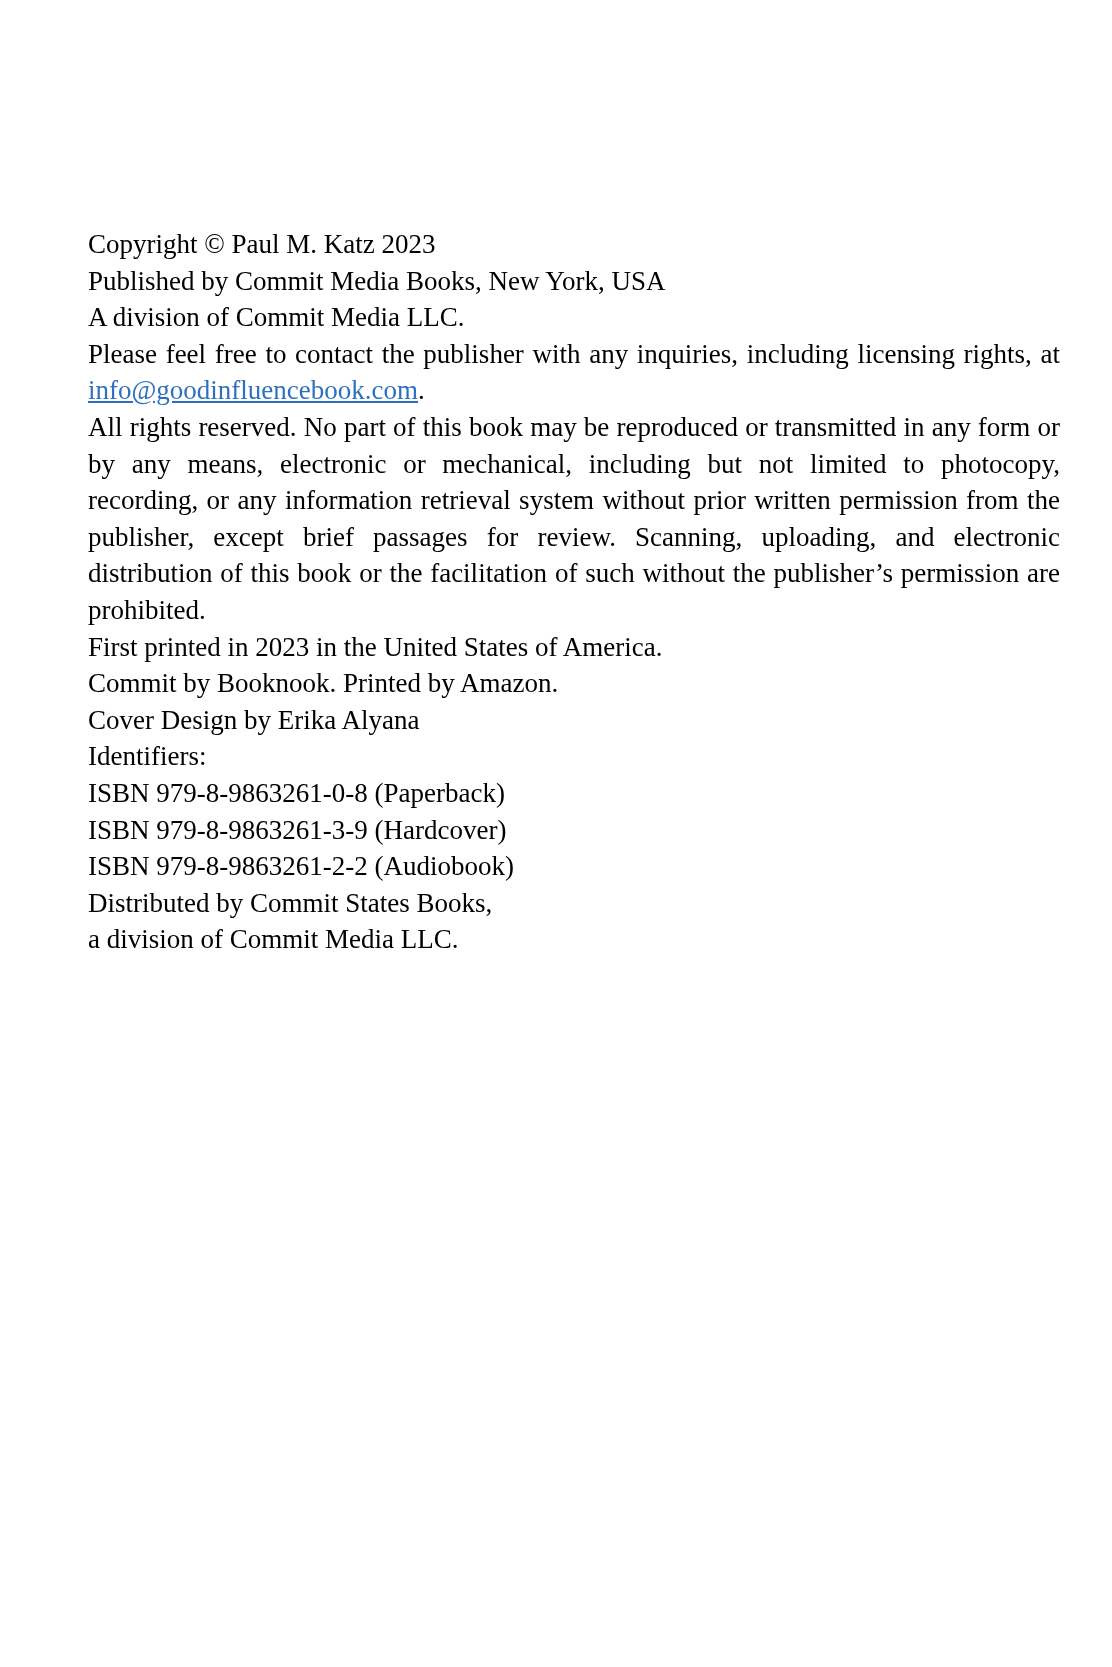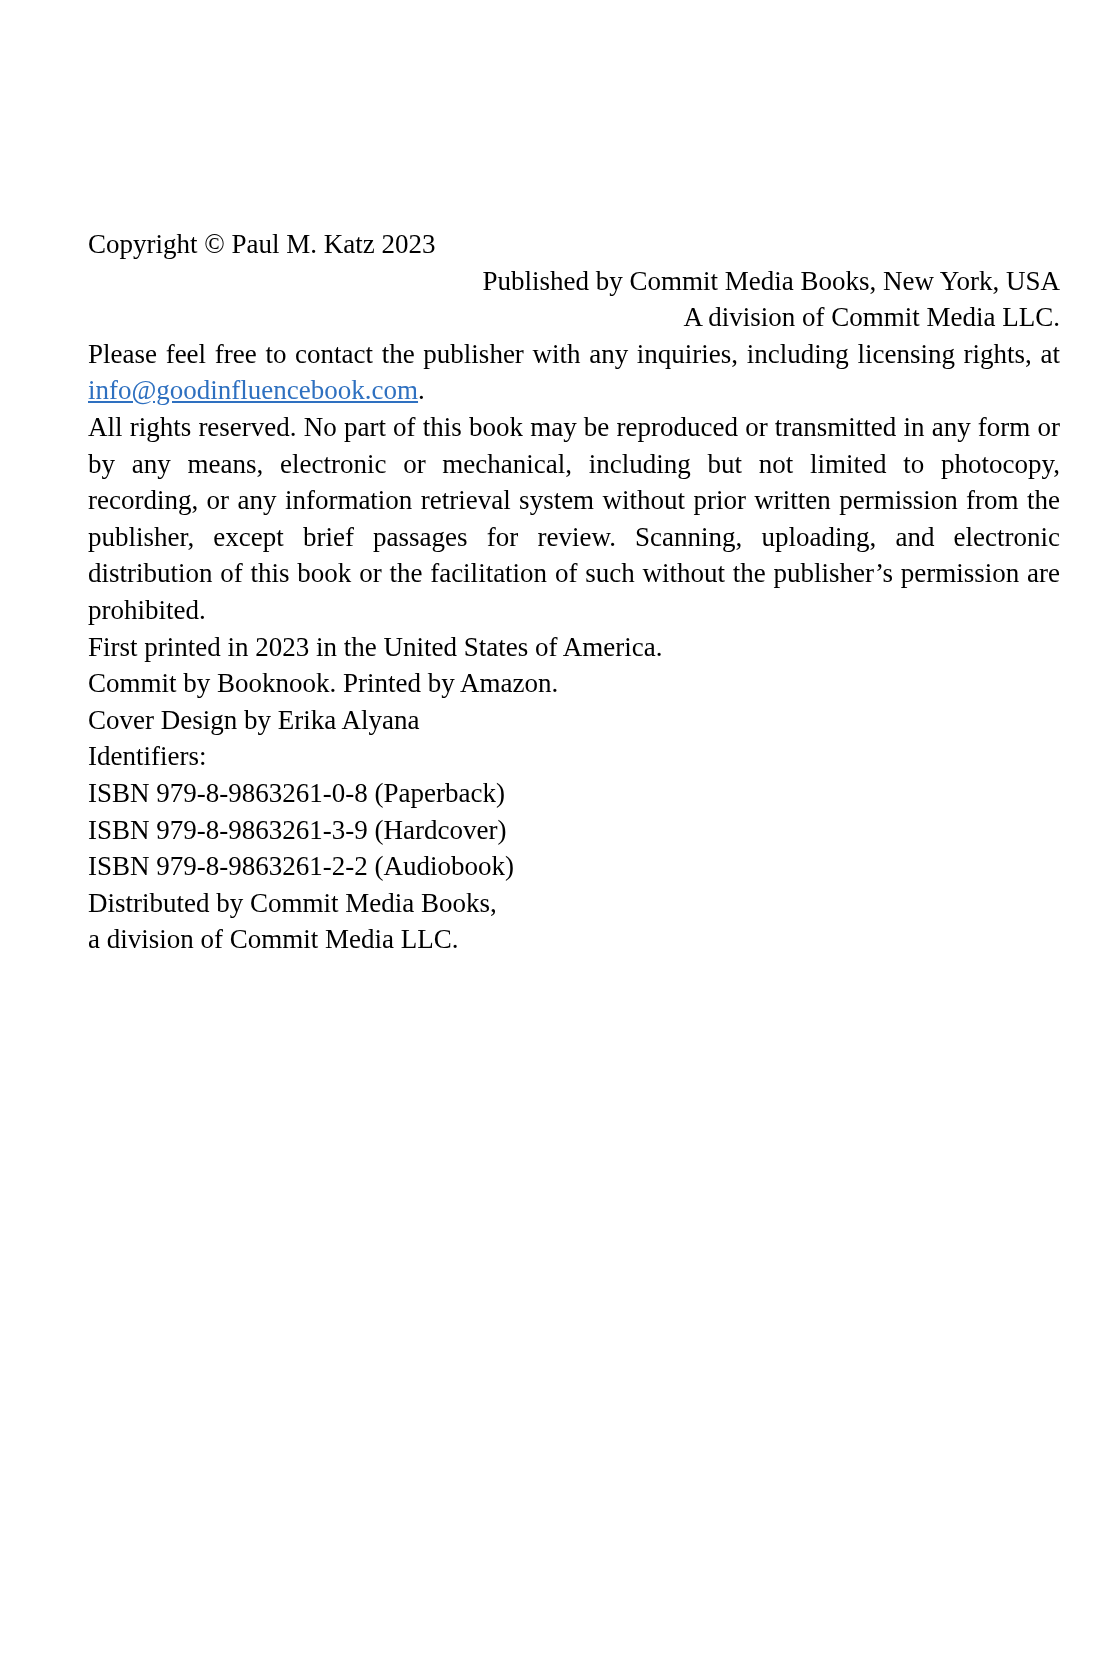--- a/index.html
+++ b/index.html
@@ -24,21 +24,21 @@
   }
   .page p {
     margin: 0;
     padding: 0;
   }
   .ln { display: block; }
   .justify {
     text-align: justify;
     text-justify: inter-word;
   }
-  .m-publisher    { margin-top: 71px; text-align: right; }
+  .m-publisher    { margin-top: 71px; }
   .m-contact      { margin-top: 19px; }
   .m-rights       { margin-top: 19px; }
   .m-printing     { margin-top: 80px; }
   .m-identifiers  { margin-top: 73px; }
   .m-distribution { margin-top: 76px; }
   a.email-link {
     text-decoration: underline;
     cursor: pointer;
   }
 </style>
@@ -65,17 +65,17 @@
   </p>
 
   <p class="m-identifiers">
     <span class="ln">Identifiers:</span>
     <span class="ln">ISBN 979-8-9863261-0-8 (Paperback)</span>
     <span class="ln">ISBN 979-8-9863261-3-9 (Hardcover)</span>
     <span class="ln">ISBN 979-8-9863261-2-2 (Audiobook)</span>
   </p>
 
   <p class="m-distribution">
-    <span class="ln">Distributed by Commit Media Books,</span>
+    <span class="ln">Distributed by Commit States Books,</span>
     <span class="ln">a division of Commit Media LLC.</span>
   </p>
 
 </div>
 
 </body></html>

